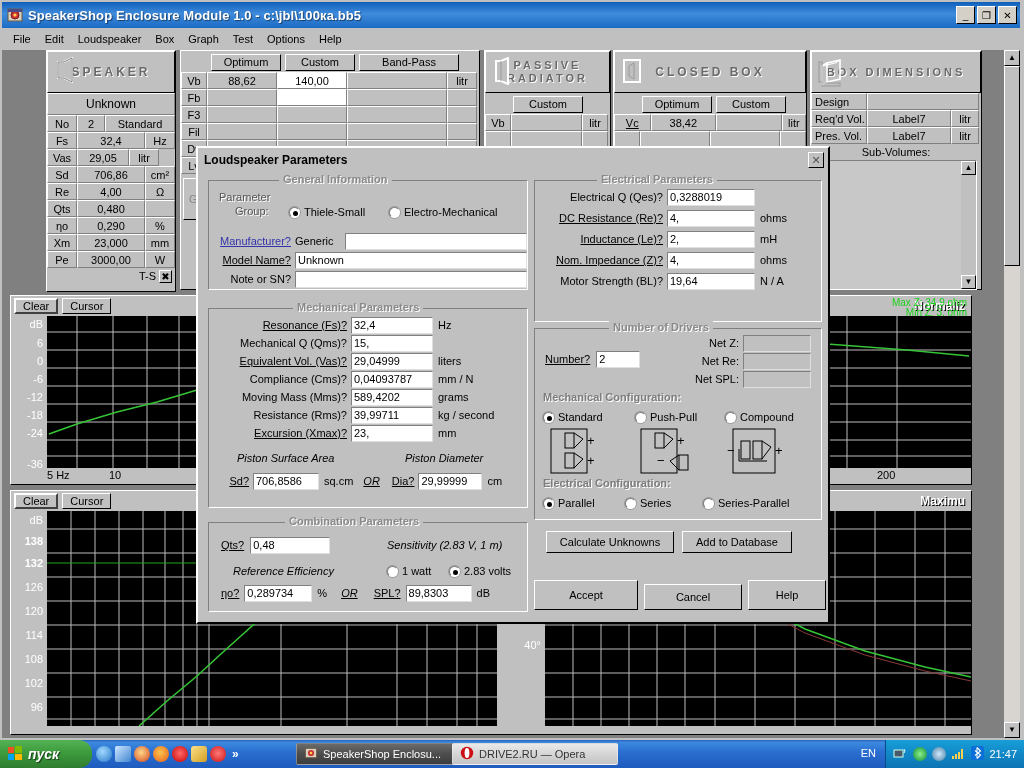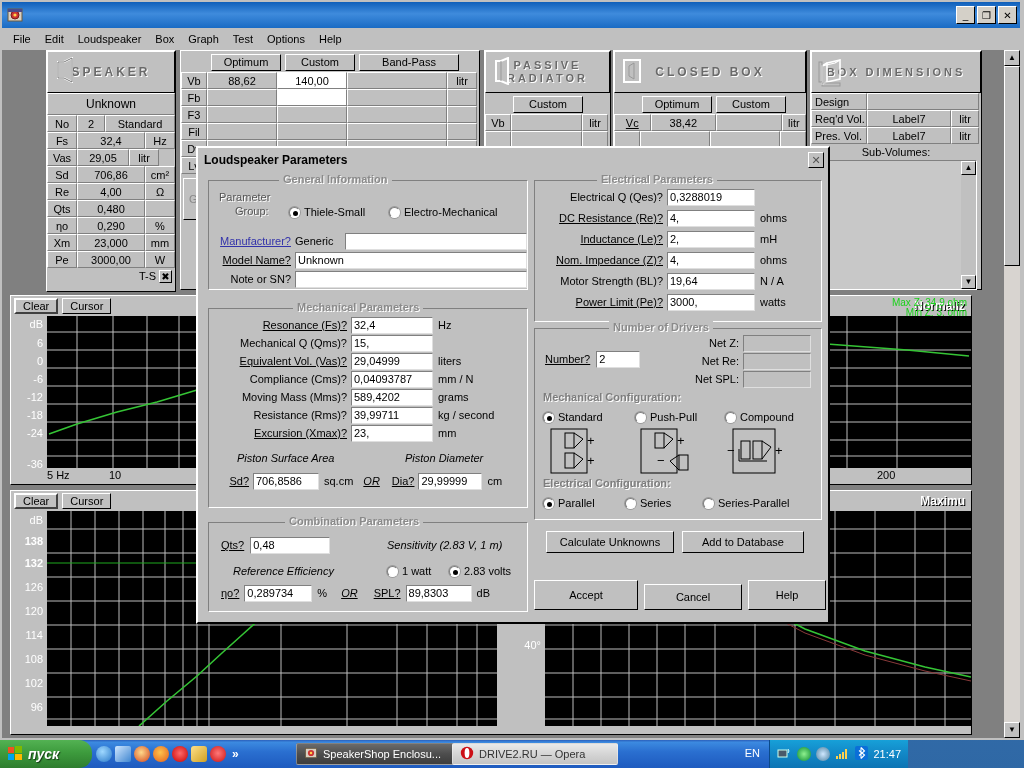--- a/index.html
+++ b/index.html
@@ -107,21 +107,21 @@
            width:5px; height:5px; border-radius:50%; background:#000; }
   .rlabel { font-size:11px; color:#000; margin-left:4px; }
   .dbtn { background:#c0c0c0; border-top:1px solid #fff; border-left:1px solid #fff;
           border-right:1px solid #000; border-bottom:1px solid #000;
           display:flex; align-items:center; justify-content:center;
           font-size:11px; color:#000; position:absolute; }
   .ital { font-style:italic; }
   .link { color:#3333aa; text-decoration:underline; }
 
   
-  #taskbar { position:absolute; left:0; top:740px; width:908px; height:28px;
+  #taskbar { position:absolute; left:0; top:740px; width:1024px; height:28px;
              background:linear-gradient(180deg,#2a5fbb 0%,#3c8ae0 8%,#2a6fd0 42%,#1f5cc0 95%);border-radius:11px; }
   #startbtn { position:absolute; left:0; top:0; width:92px; height:28px;
     background:linear-gradient(180deg,#53b253 0%,#3d9b3d 45%,#2e7d2e 100%);
     border-radius:0 13px 13px 0; display:flex; align-items:center; gap:5px;
     padding-left:7px; color:#fff; font-weight:bold; font-style:italic; font-size:14px;
     text-shadow:1px 1px 1px rgba(0,0,0,.6); }
   #qlaunch { position:absolute; left:96px; top:3px; height:22px; display:flex;
              align-items:center; gap:3px; }
   .qicon { width:16px; height:16px; border-radius:50%; }
   .taskbtn { position:absolute; height:22px; top:3px; display:flex; align-items:center;
@@ -141,20 +141,21 @@
 
   <div id="titlebar">
     <span class="tb-icon">
       <svg width="18" height="18" viewBox="0 0 18 18">
         <rect x="2" y="3" width="14" height="12" fill="#d9d0c2" stroke="#6b5a3e"></rect>
         <circle cx="9" cy="9" r="4" fill="#c33" stroke="#7a1a1a"></circle>
         <circle cx="9" cy="9" r="1.6" fill="#ffd24d"></circle>
         <rect x="2" y="3" width="14" height="3" fill="#4b4b8a"></rect>
       </svg>
     </span>
+    <span class="tb-text">SpeakerShop Enclosure Module 1.0 - c:\jbl\100ка.bb5</span>
     <span class="tb-btns">
       <span class="tbbtn">_</span>
       <span class="tbbtn">❐</span>
       <span class="tbbtn">✕</span>
     </span>
   </div>
 
   <div id="menubar">
     <span class="mi">File</span>
     <span class="mi">Edit</span>
@@ -605,25 +606,20 @@
     <div class="prow" style="left:4px;top:71px;width:280px;">
       <span class="plbl u" style="width:124px;">Nom. Impedance (Z)?</span>
       <span class="pin" style="margin-left:4px;width:88px;">4,</span>
       <span class="unit">ohms</span>
     </div>
     <div class="prow" style="left:4px;top:92px;width:280px;">
       <span class="plbl" style="width:124px;">Motor Strength (BL)?</span>
       <span class="pin" style="margin-left:4px;width:88px;">19,64</span>
       <span class="unit">N / A</span>
     </div>
-    <div class="prow" style="left:4px;top:113px;width:280px;">
-      <span class="plbl u" style="width:124px;">Power Limit (Pe)?</span>
-      <span class="pin" style="margin-left:4px;width:88px;">3000,</span>
-      <span class="unit">watts</span>
-    </div>
   </div>
 
   <div class="group" style="left:10px;top:160px;width:320px;height:200px;">
     <div class="gin"></div>
     <span class="glabel" style="left:84px;">Mechanical Parameters</span>
 
     <div class="prow" style="left:4px;top:8px;">
       <span class="plbl u" style="width:134px;">Resonance (Fs)?</span>
       <span class="pin" style="margin-left:4px;width:82px;">32,4</span>
       <span class="unit">Hz</span>
@@ -786,21 +782,21 @@
       <span class="pin" style="margin-left:5px;width:68px;">0,289734</span>
       <span class="unit">%</span>
       <span class="ital" style="margin-left:14px;font-size:11px;text-decoration:underline;">OR</span>
       <span class="plbl u" style="margin-left:16px;">SPL?</span>
       <span class="pin" style="margin-left:5px;width:66px;">89,8303</span>
       <span class="unit">dB</span>
     </div>
   </div>
 
   <div class="dbtn" style="left:348px;top:383px;width:128px;height:22px;">Calculate Unknowns</div>
-  <div class="dbtn" style="left:484px;top:383px;width:122px;height:22px;">Add to Database</div>
+  <div class="dbtn" style="left:484px;top:383px;width:110px;height:22px;">Add to Database</div>
   <div class="dbtn" style="left:336px;top:432px;width:104px;height:30px;">Accept</div>
   <div class="dbtn" style="left:446px;top:436px;width:98px;height:26px;">Cancel</div>
   <div class="dbtn" style="left:550px;top:432px;width:78px;height:30px;">Help</div>
 </div>
 
 <div id="taskbar">
   <div id="startbtn">
     <span>
       <svg width="16" height="16" viewBox="0 0 16 16">
         <rect x="1" y="2" width="6" height="6" fill="#f25022"></rect>

